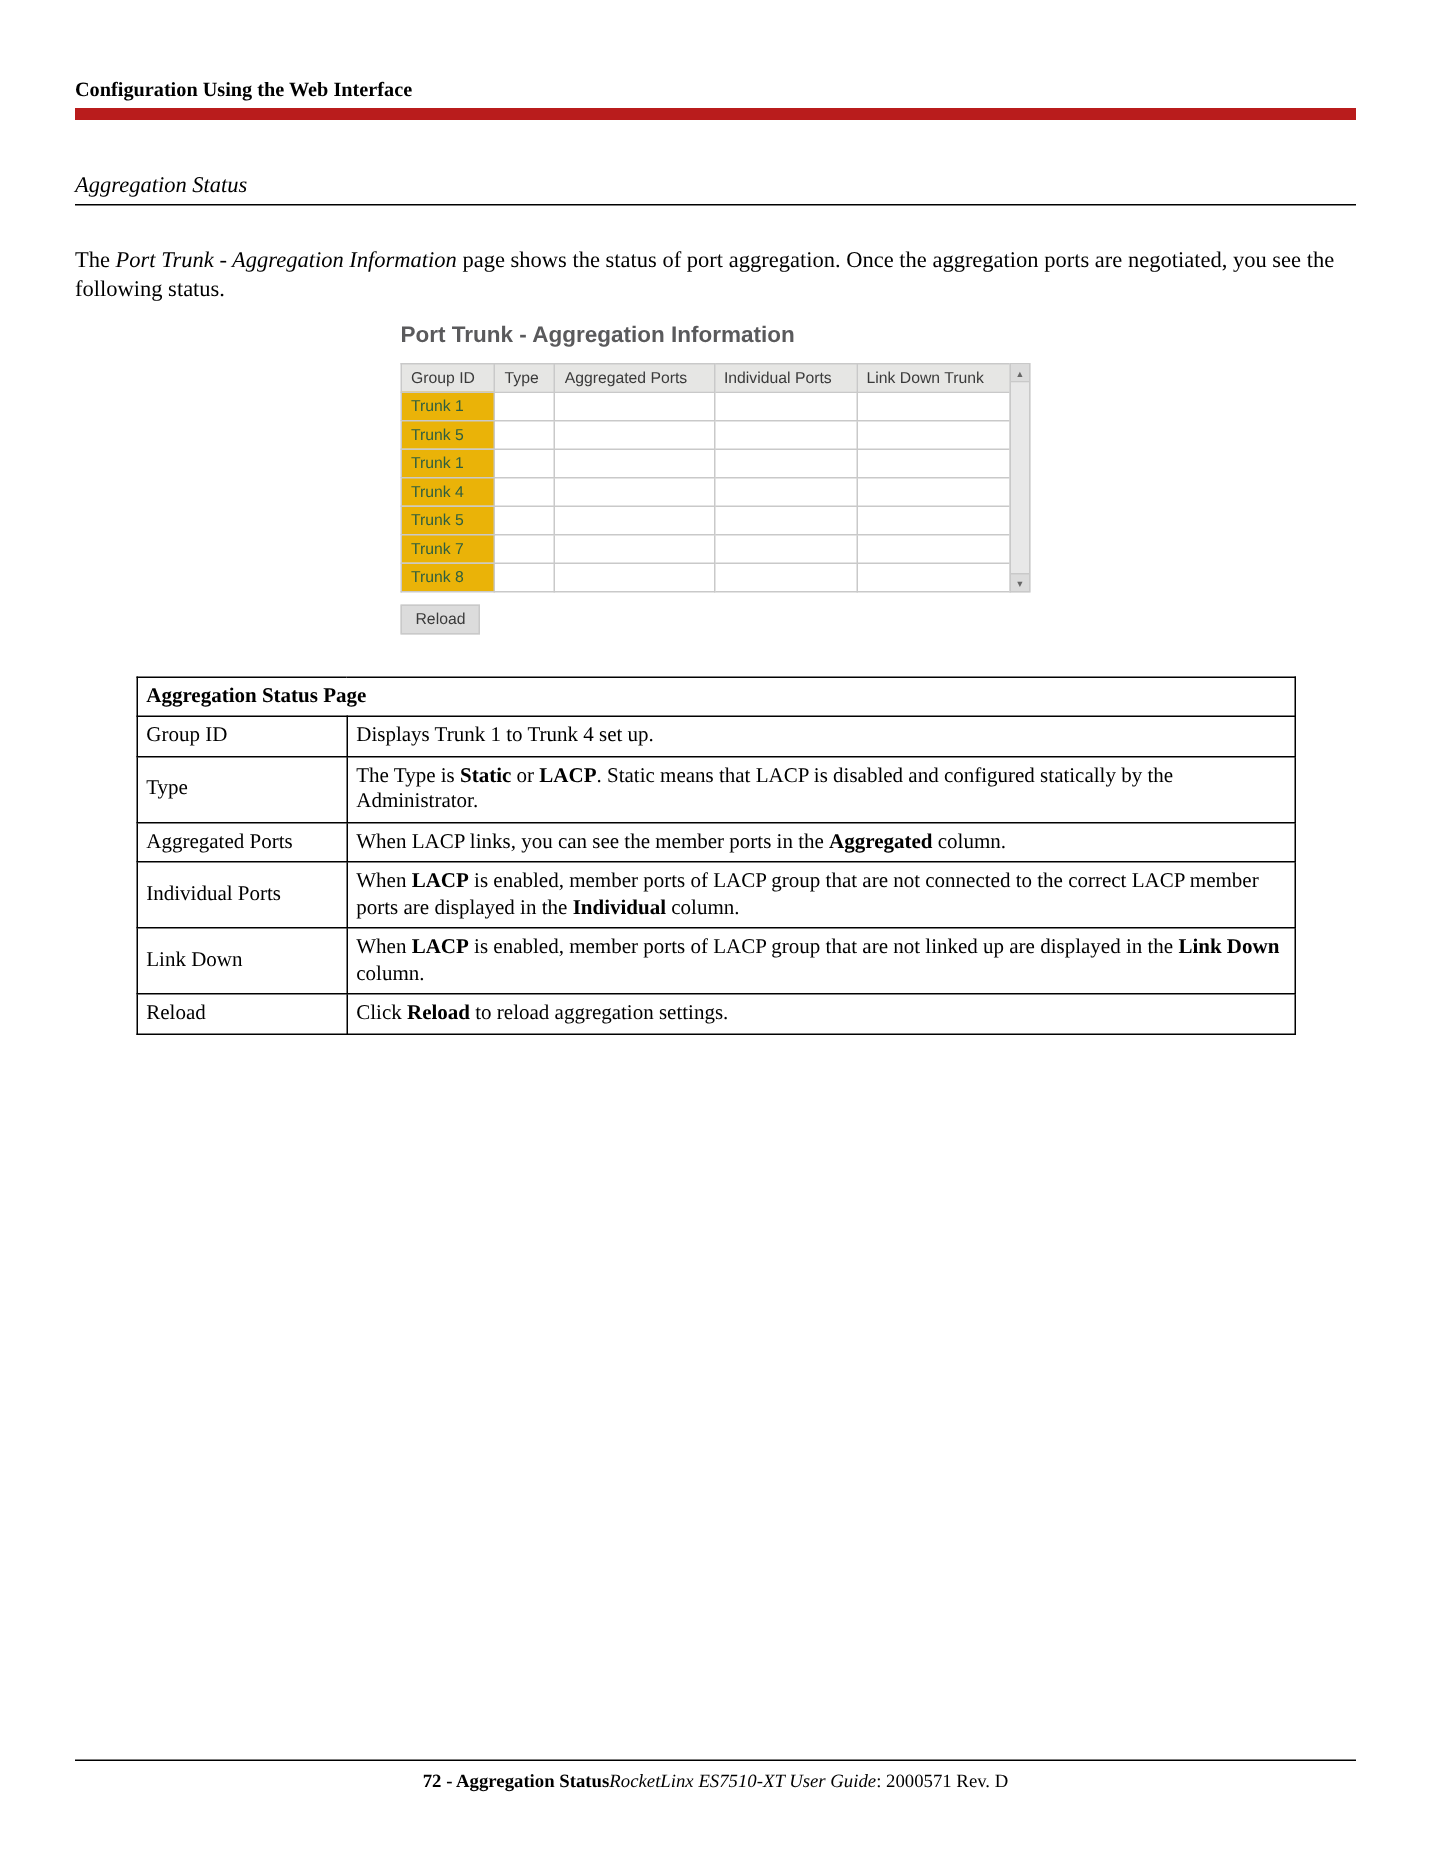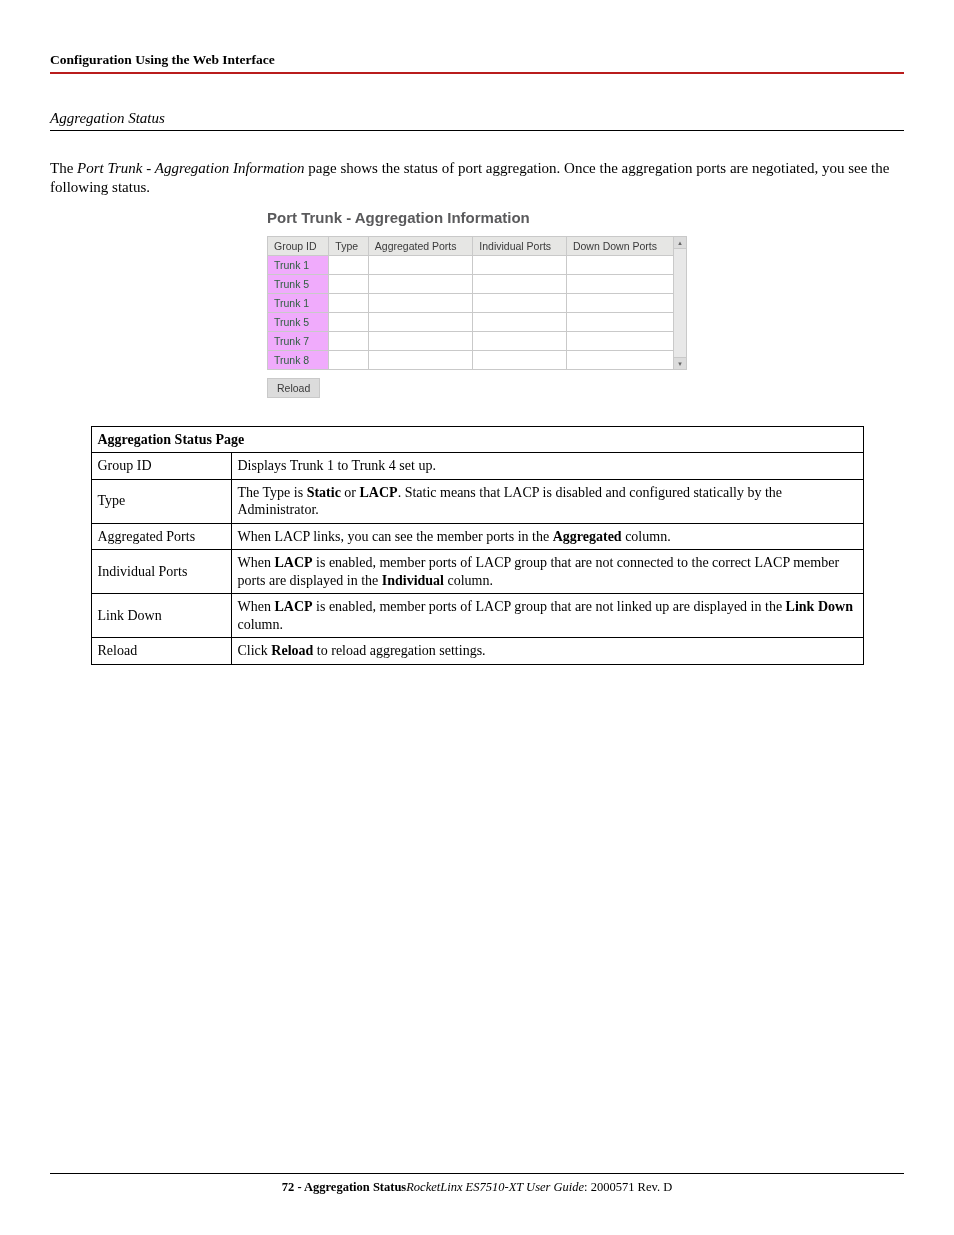--- a/index.html
+++ b/index.html
@@ -10,21 +10,21 @@
     width: 954px;
     height: 1235px;
     position: relative;
     padding: 52px 50px 40px 50px;
   }
   .header-title {
     font-family: Georgia, serif;
     font-weight: bold;
     font-size: 13.5px;
     padding-bottom: 4px;
-    border-bottom: 2px solid #b91c1c;
+    border-bottom: 8px solid #b91c1c;
     margin-bottom: 36px;
   }
   .section-title {
     font-style: italic;
     font-size: 15px;
     padding-bottom: 3px;
     border-bottom: 0.5px solid #000;
     margin-bottom: 20px;
   }
   .body-text {
@@ -61,21 +61,21 @@
     padding: 3px 6px;
     text-align: left;
     height: 18px;
     min-width: 30px;
   }
   .fig-table th {
     background: #e6e6e4;
     font-weight: normal;
   }
   .fig-table .group-cell {
-    background: #f0abfc;
+    background: #eab308;
     color: #2f5f40;
     white-space: nowrap;
   }
   .scrollbar {
     width: 14px;
     border: 1px solid #c9c9c9;
     background: #e8e8e8;
     margin-left: -1px;
     display: flex;
     flex-direction: column;
@@ -151,40 +151,47 @@
 <div class="figure-area">
   <div class="figure-title">Port Trunk - Aggregation Information</div>
   <div class="fig-table-wrap">
     <table class="fig-table">
       <thead>
         <tr>
           <th>Group ID</th>
           <th>Type</th>
           <th>Aggregated Ports</th>
           <th>Individual Ports</th>
-          <th>Down Down Ports</th>
+          <th>Link Down Trunk</th>
         </tr>
       </thead>
       <tbody>
         <tr>
             <td class="group-cell">Trunk 1</td>
             <td></td>
             <td></td>
             <td></td>
             <td></td>
           </tr>
         <tr>
             <td class="group-cell">Trunk 5</td>
             <td></td>
             <td></td>
             <td></td>
             <td></td>
           </tr>
         <tr>
             <td class="group-cell">Trunk 1</td>
+            <td></td>
+            <td></td>
+            <td></td>
+            <td></td>
+          </tr>
+        <tr>
+            <td class="group-cell">Trunk 4</td>
             <td></td>
             <td></td>
             <td></td>
             <td></td>
           </tr>
         <tr>
             <td class="group-cell">Trunk 5</td>
             <td></td>
             <td></td>
             <td></td>

